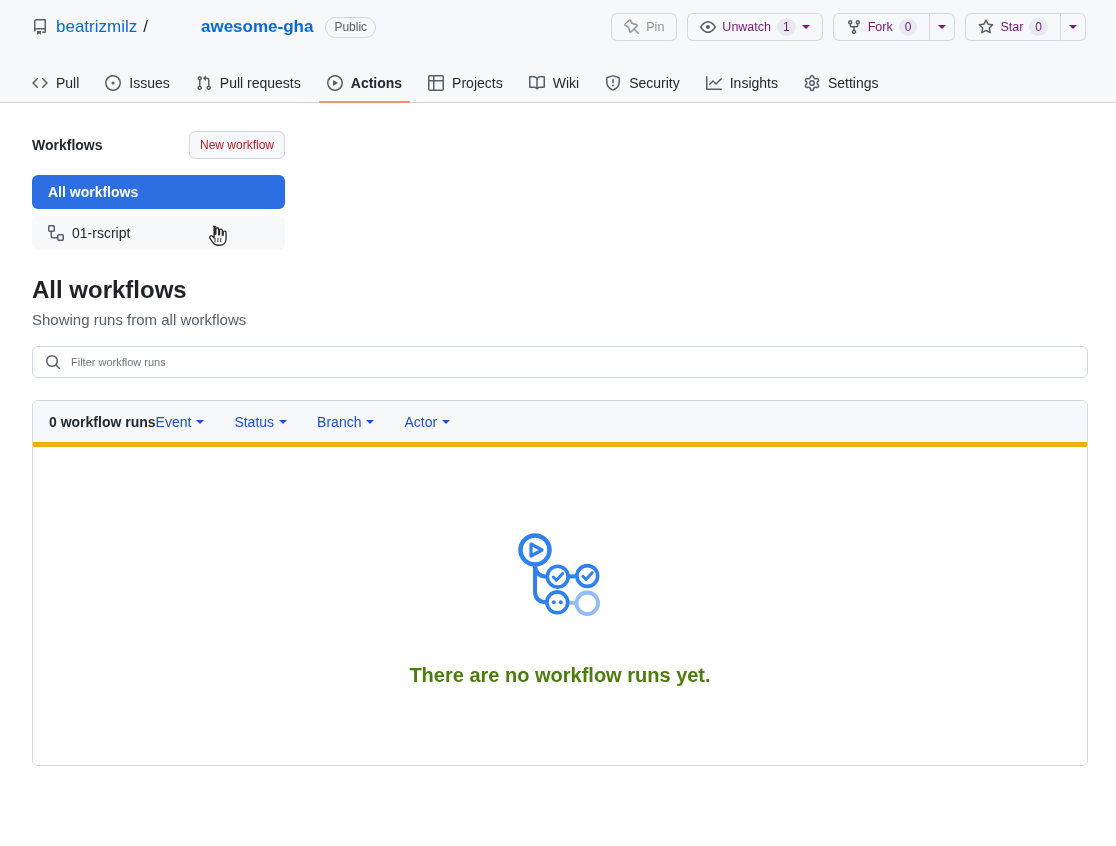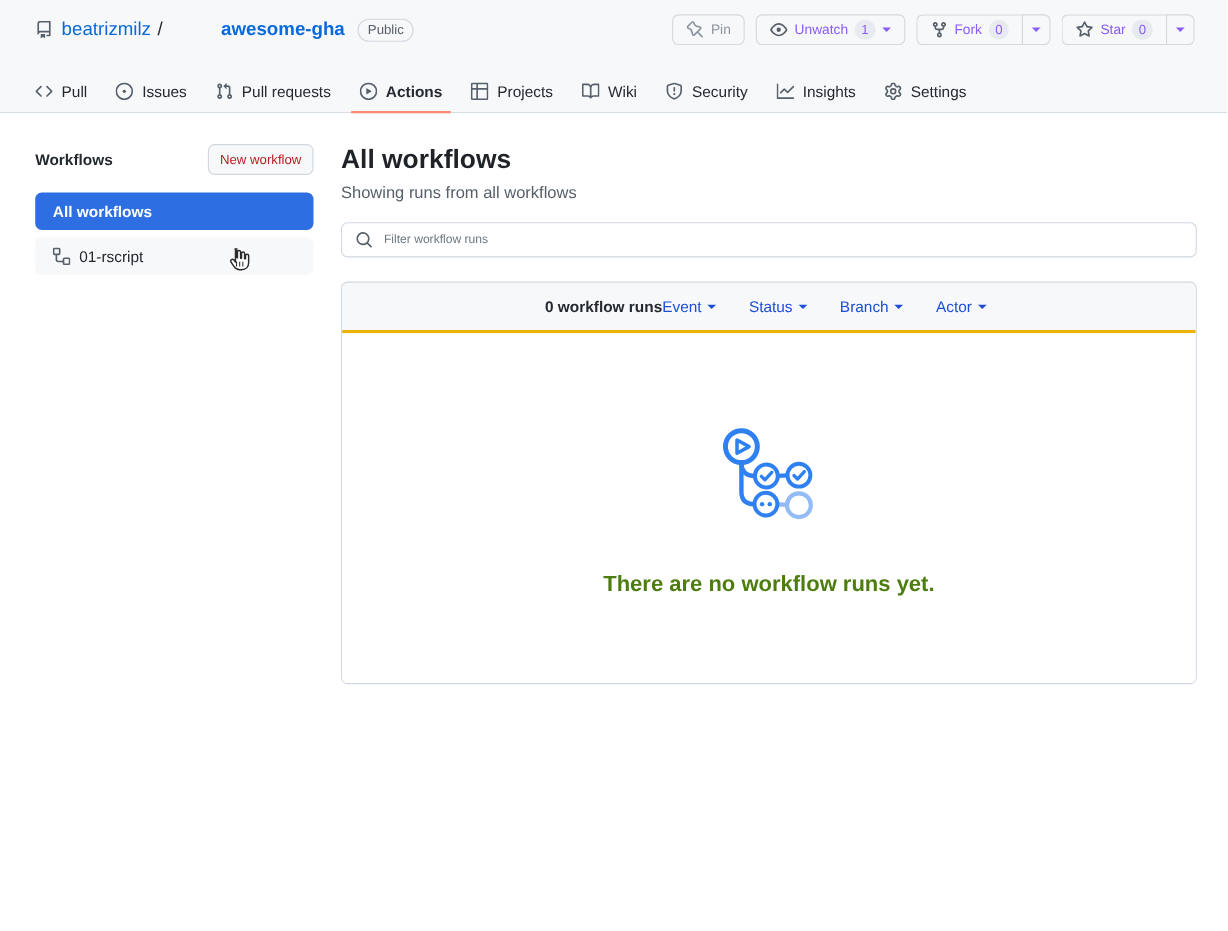--- a/index.html
+++ b/index.html
@@ -20,42 +20,42 @@
   .repo-title .repo-icon-wrap { color:#57606a; display:flex; }
   .repo-owner { color:#0969da; text-decoration:none; font-weight:400; }
   .repo-slash { color:#24292f; margin:0 -2px; }
   .repo-name { color:#0969da; text-decoration:none; font-weight:600;margin-left:47px; }
   .visibility-badge { font-size:12px; font-weight:500; color:#57606a; border:1px solid #d0d7de; border-radius:2em; padding:0 8px; line-height:19px; height:21px; margin-left:4px; }
 
   .repo-actions { display:flex; align-items:center; gap:10px; }
   .gh-btn {
     display:inline-flex; align-items:center; gap:6px; height:28px; padding:0 12px;
     background:#f6f8fa; border:1px solid rgba(31,35,40,0.15); border-radius:6px;
-    font-size:12.5px; font-weight:500; color:#8b5cf6; cursor:pointer; white-space:nowrap;
+    font-size:12.5px; font-weight:500; color:#701a75; cursor:pointer; white-space:nowrap;
   }
   .gh-btn .icon { color:#57606a; display:flex; }
   .pin-btn { color:#8c959f; }
   .pin-btn .icon { color:#8c959f; }
   .counter { background:rgba(175,184,193,0.2); border-radius:2em; font-size:12px; font-weight:500;
     padding:0 6px; min-width:18px; height:18px; line-height:18px; text-align:center; }
   .caret { width:0; height:0; border:4px solid transparent; border-top-color:currentColor; transform:translateY(2px); }
   .btn-group { display:inline-flex; }
   .btn-group .gh-btn.main-part { border-radius:6px 0 0 6px; border-right:0; }
   .btn-group .gh-btn.caret-part { border-radius:0 6px 6px 0; border-left:1px solid rgba(31,35,40,0.15); padding:0 8px; }
 
   .repo-tabs { display:flex; align-items:center; padding:0 24px; margin-top:22px; height:40px; }
   .tab { display:flex; align-items:center; gap:8px; padding:0 8px; margin-right:10px; height:40px;
     font-size:14px; color:#24292f; text-decoration:none; position:relative; white-space:nowrap; }
   .tab .icon { color:#57606a; display:flex; }
   .tab.active { font-weight:600; }
   .tab.active::after { content:""; position:absolute; left:0; right:0; bottom:0; height:2px;
     background:#fd8c73; border-radius:6px; }
 
   
-  .content { display:flex; gap:25px; padding:28px 28px 0 32px; }
+  .content { display:flex; gap:25px; padding:28px 28px 0 32px;flex-direction:column; }
 
   .workflows-sidebar { width:253px; flex:none; }
   .sidebar-head { display:flex; align-items:center; justify-content:space-between; height:28px; margin-bottom:16px; }
   .sidebar-title { font-size:14px; font-weight:600; }
   .new-workflow-btn { height:28px; padding:0 10px; font-size:12px; font-weight:500; color:#b91c1c;
     background:#f6f8fa; border:1px solid #d0d7de; border-radius:6px; cursor:pointer; }
   .workflow-list { display:flex; flex-direction:column; gap:7px; }
   .workflow-item { display:flex; align-items:center; gap:8px; height:34px; padding:0 16px;
     border-radius:6px; font-size:14px; color:#24292f; text-decoration:none; cursor:pointer; }
   .workflow-item.selected { background:#2d6ee2; color:#ffffff; font-weight:600; }
@@ -66,22 +66,22 @@
   .page-title { margin:0; font-size:24px; font-weight:600; line-height:1.25; color:#1f2328; }
   .page-subtitle { margin:6px 0 0; font-size:15px; color:#57606a; }
   .filter-box { margin-top:18px; display:flex; align-items:center; gap:8px; height:32px;
     padding:0 12px; border:1px solid #d0d7de; border-radius:6px; background:#fff; }
   .filter-box .icon { color:#57606a; display:flex; }
   .filter-box input { flex:1; border:0; outline:none; background:transparent; font-size:11px;
     color:#24292f; font-family:inherit; }
   .filter-box input::placeholder { color:#6e7781; }
 
   .runs-panel { margin-top:22px; border:1px solid #d0d7de; border-radius:6px; overflow:hidden; }
-  .runs-head { background:#f6f8fa; border-bottom:3px solid #eab308; height:46px;
-    display:flex; align-items:center; justify-content:center; padding:0 16px; }
+  .runs-head { background:#f6f8fa; border-bottom:5px solid #eab308; height:46px;
+    display:flex; align-items:center; justify-content:flex-start; padding:0 16px; }
   .runs-count { font-size:14px; font-weight:600; }
   .runs-filters { display:flex; align-items:center; gap:30px; padding-right:6px; }
   .filter-dd { display:flex; align-items:center; gap:5px; font-size:14px; color:#1d4ed8;
     background:none; border:0; padding:0; cursor:pointer; }
   .runs-empty { height:318px; background:#fff; display:flex; flex-direction:column;
     align-items:center; justify-content:center; }
   .empty-illustration { margin-bottom:38px; }
   .empty-message { font-size:20px; font-weight:600; color:#4d7c0f; }
 
   .cursor-pointer { position:absolute; left:207px; top:224px; pointer-events:none; z-index:10; }

